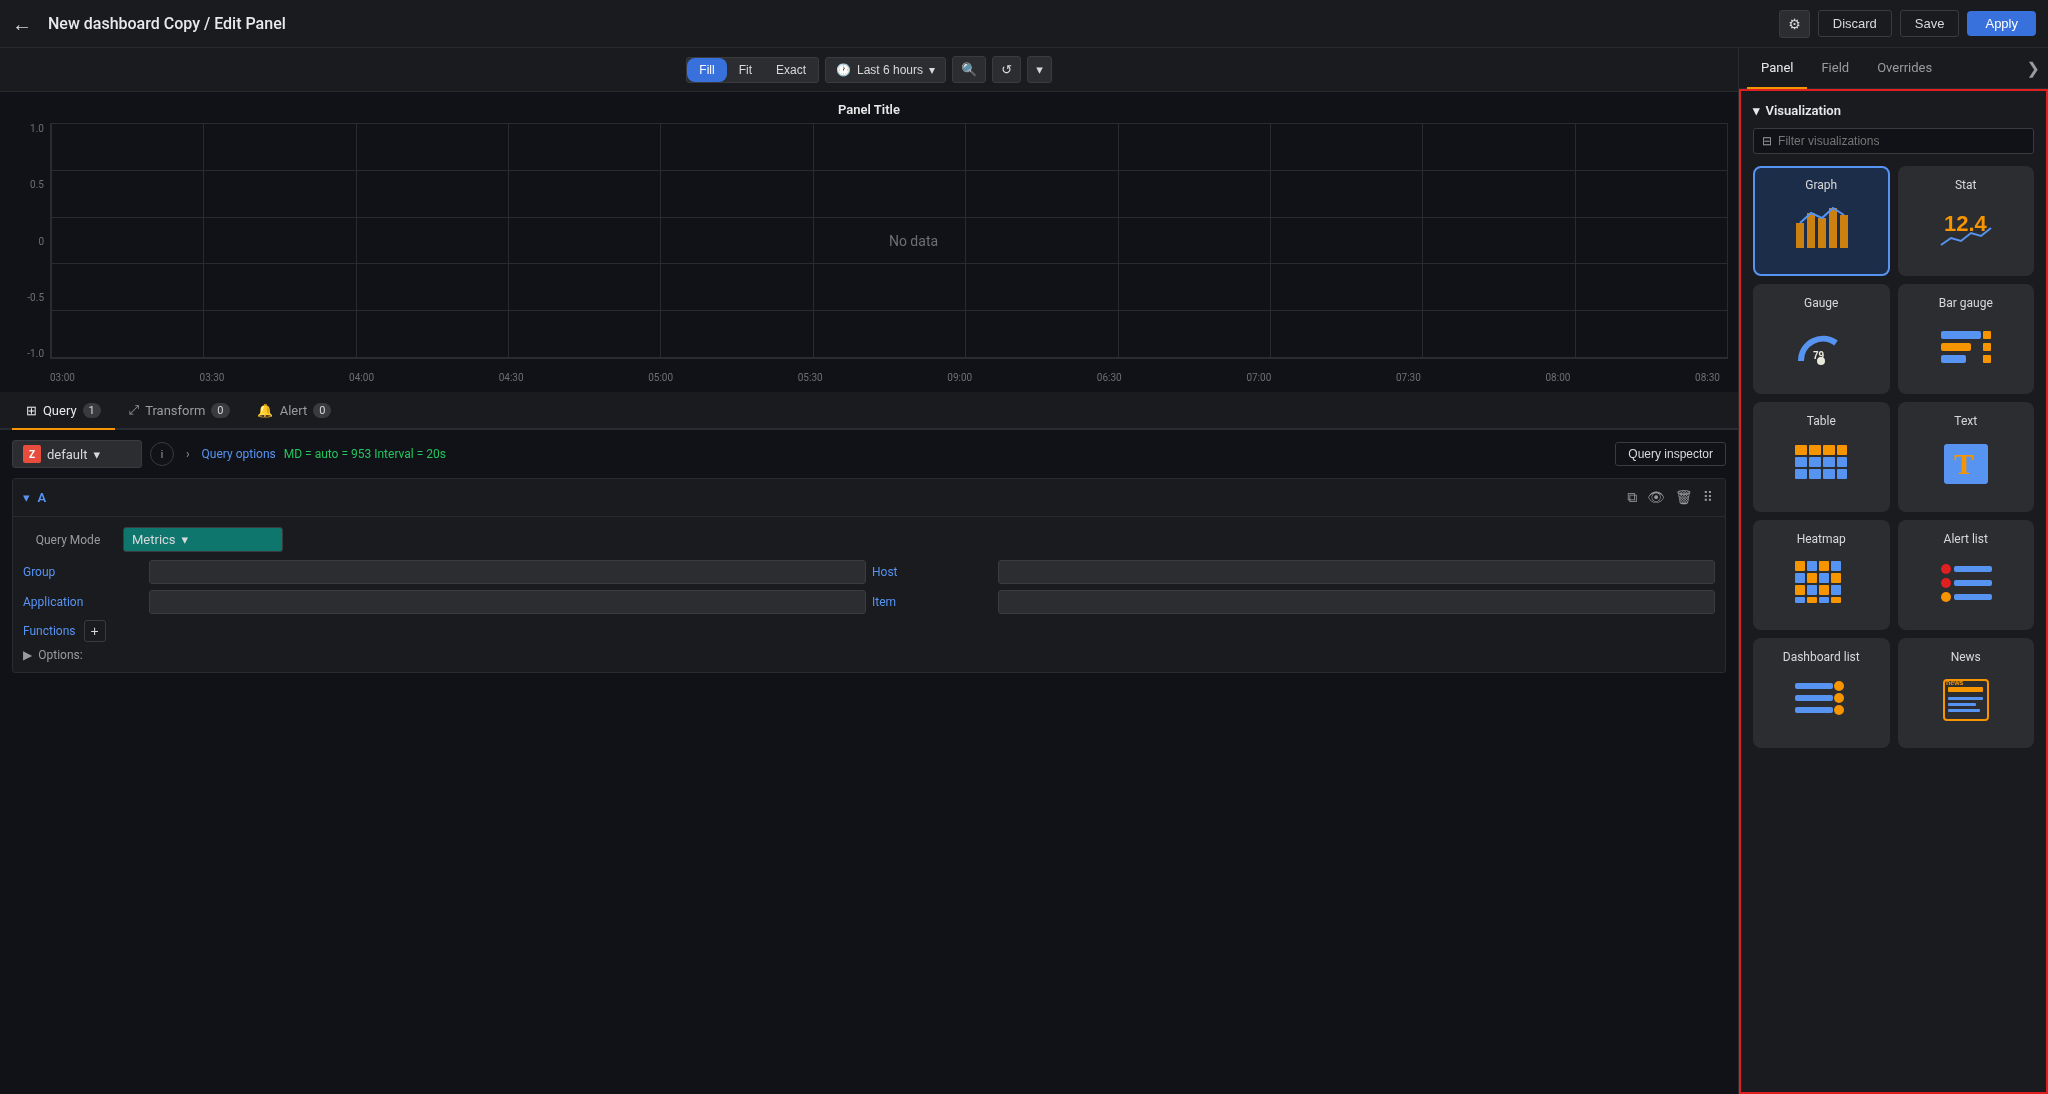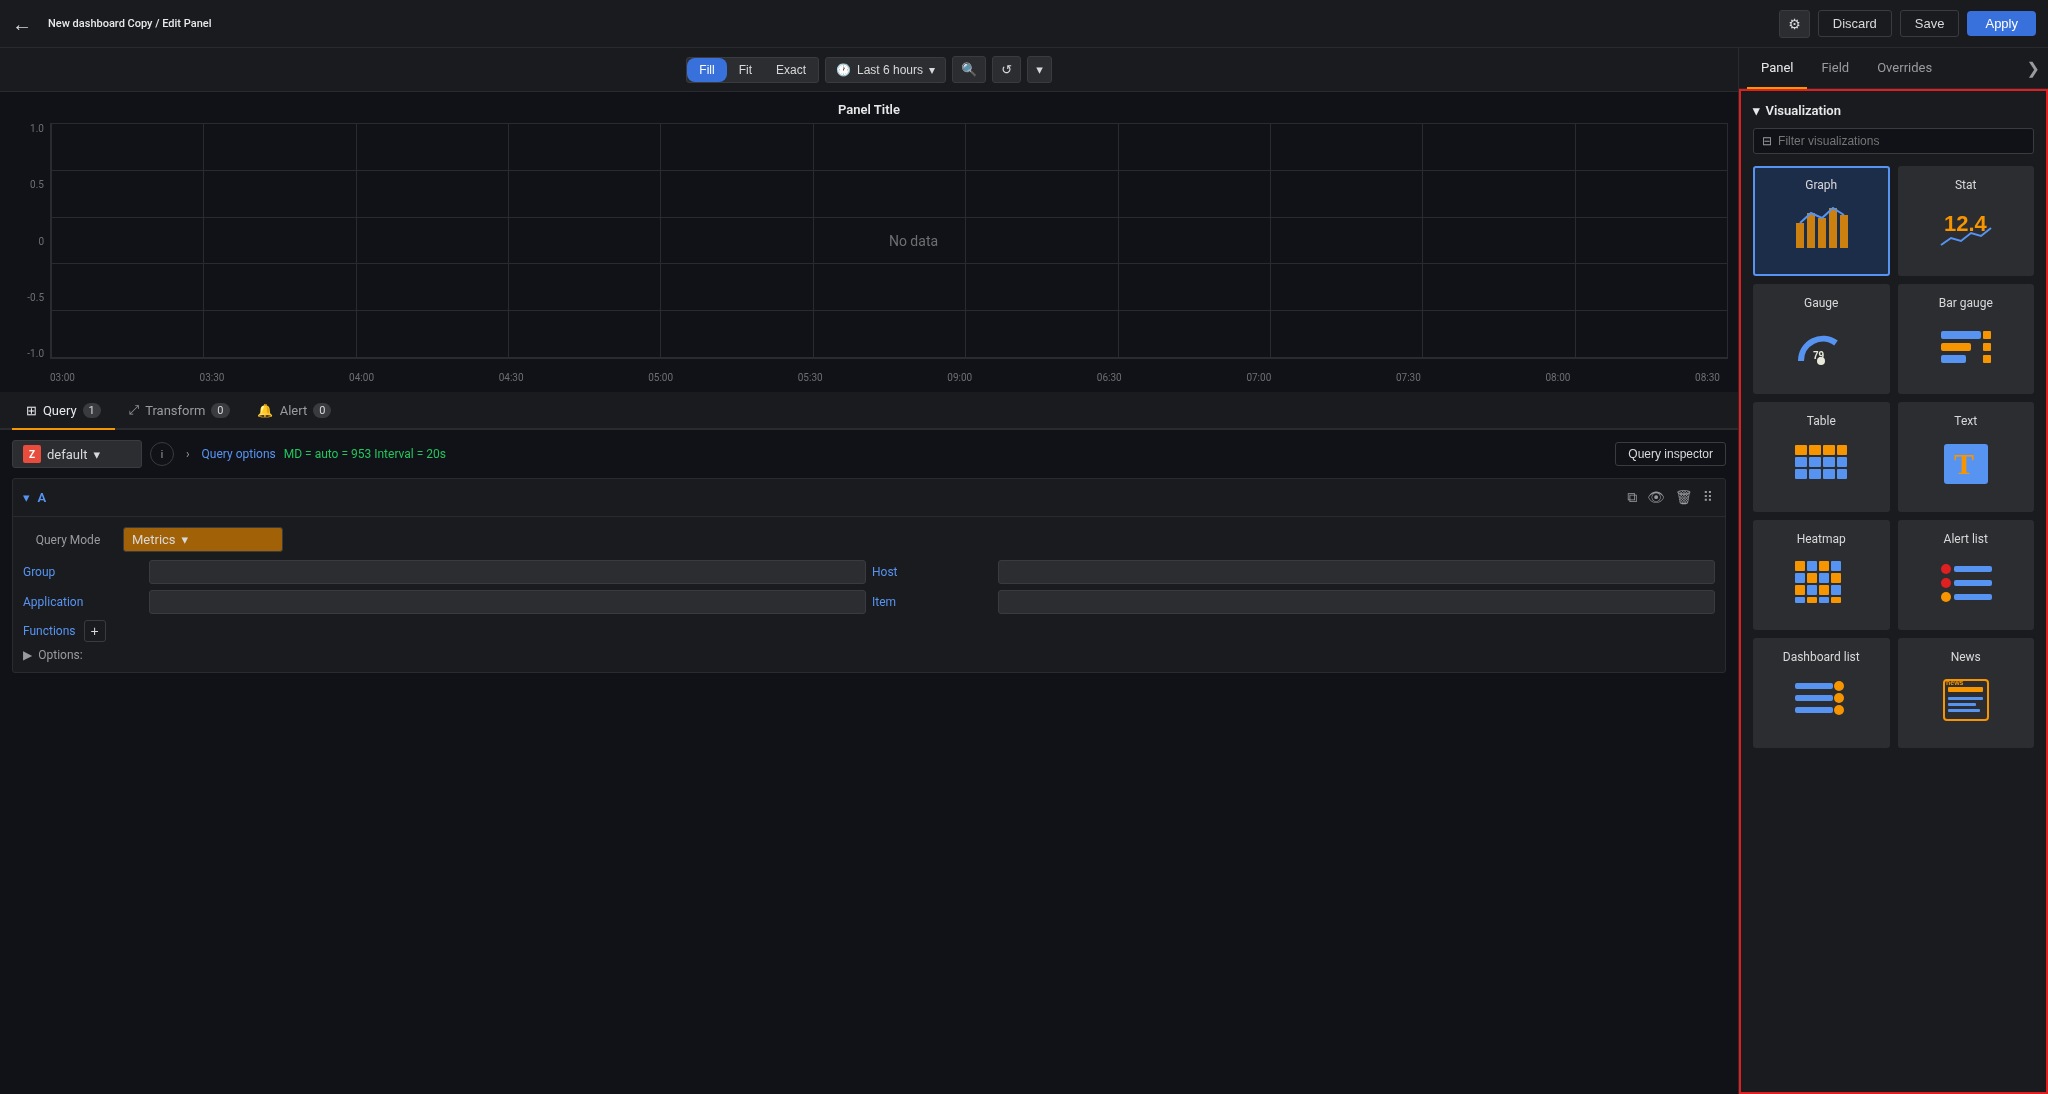--- a/index.html
+++ b/index.html
@@ -22,21 +22,21 @@
       border-bottom: 1px solid #2a2b2e;
       gap: 10px;
     }
     .topbar-back {
       color: #d8d9da;
       cursor: pointer;
       font-size: 20px;
       margin-right: 6px;
     }
     .topbar-title {
-      font-size: 11px;
+      font-size: 16px;
       font-weight: 500;
       color: #e8e9ea;
       flex: 1;
     }
     .topbar-actions {
       display: flex;
       gap: 8px;
       align-items: center;
     }
     .btn-gear {
@@ -370,21 +370,21 @@
       text-align: center;
     }
     .qmode-label {
       color: #9a9b9e;
       font-size: 12px;
       min-width: 90px;
     }
     .qmode-select {
       display: flex;
       align-items: center;
-      background: #a16207;
+      background: #0f766e;
       border: 1px solid #3a3b3e;
       border-radius: 3px;
       padding: 4px 8px;
       cursor: pointer;
       gap: 6px;
       min-width: 160px;
     }
     .fields-grid {
       display: grid;
       grid-template-columns: 120px 1fr 120px 1fr;
@@ -503,21 +503,21 @@
       width: 100%;
     }
     .viz-grid {
       display: grid;
       grid-template-columns: 1fr 1fr;
       gap: 8px;
     }
     .viz-card {
       background: #2c2d30;
       border: 2px solid transparent;
-      border-radius: 3px;
+      border-radius: 8px;
       padding: 10px 8px;
       cursor: pointer;
       display: flex;
       flex-direction: column;
       align-items: center;
       gap: 6px;
       min-height: 110px;
     }
     .viz-card.selected {
       border-color: #5794f2;

